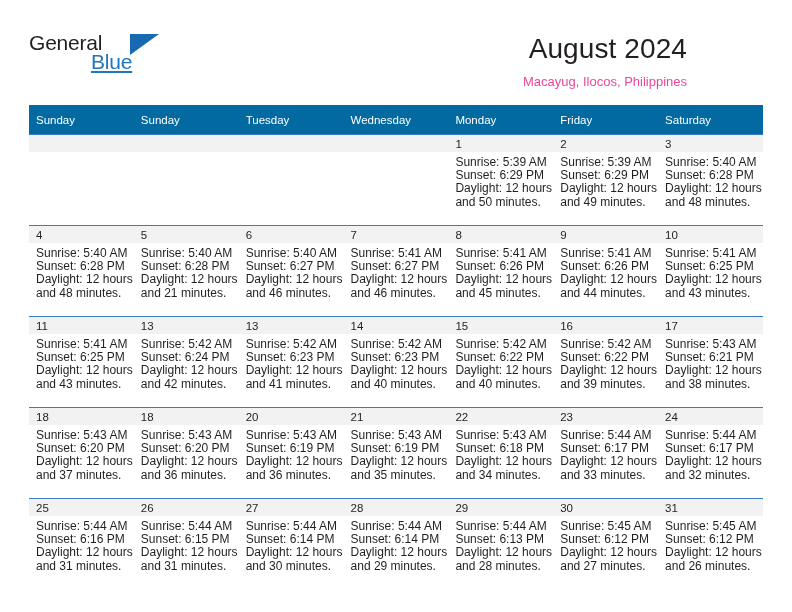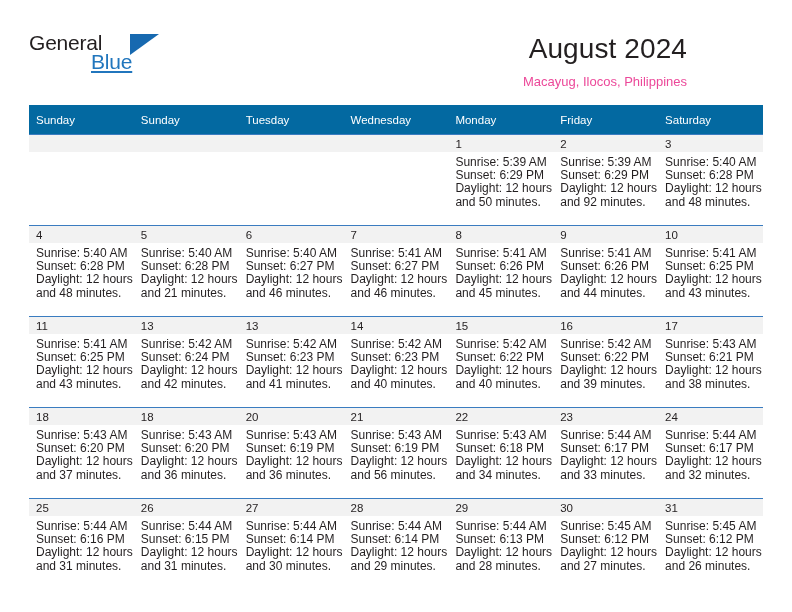--- a/index.html
+++ b/index.html
@@ -212,21 +212,21 @@
               <div>Daylight: 12 hours</div>
               <div>and 50 minutes.</div>
             </div>
           </td>
           <td>
             <div class="daynum-band">2</div>
             <div class="cell-body">
               <div>Sunrise: 5:39 AM</div>
               <div>Sunset: 6:29 PM</div>
               <div>Daylight: 12 hours</div>
-              <div>and 92 minutes.</div>
+              <div>and 49 minutes.</div>
             </div>
           </td>
           <td>
             <div class="daynum-band">3</div>
             <div class="cell-body">
               <div>Sunrise: 5:40 AM</div>
               <div>Sunset: 6:28 PM</div>
               <div>Daylight: 12 hours</div>
               <div>and 48 minutes.</div>
             </div>
@@ -389,21 +389,21 @@
               <div>Daylight: 12 hours</div>
               <div>and 36 minutes.</div>
             </div>
           </td>
           <td>
             <div class="daynum-band">21</div>
             <div class="cell-body">
               <div>Sunrise: 5:43 AM</div>
               <div>Sunset: 6:19 PM</div>
               <div>Daylight: 12 hours</div>
-              <div>and 56 minutes.</div>
+              <div>and 35 minutes.</div>
             </div>
           </td>
           <td>
             <div class="daynum-band">22</div>
             <div class="cell-body">
               <div>Sunrise: 5:43 AM</div>
               <div>Sunset: 6:18 PM</div>
               <div>Daylight: 12 hours</div>
               <div>and 34 minutes.</div>
             </div>

